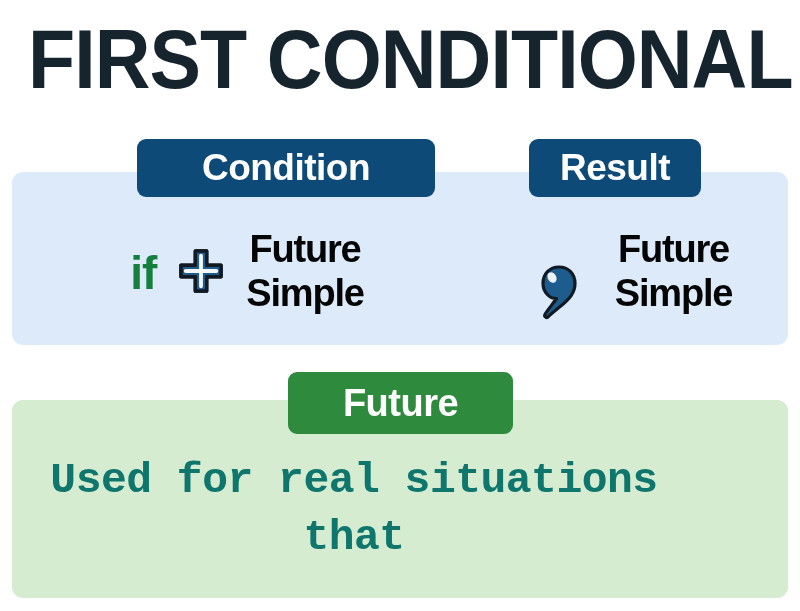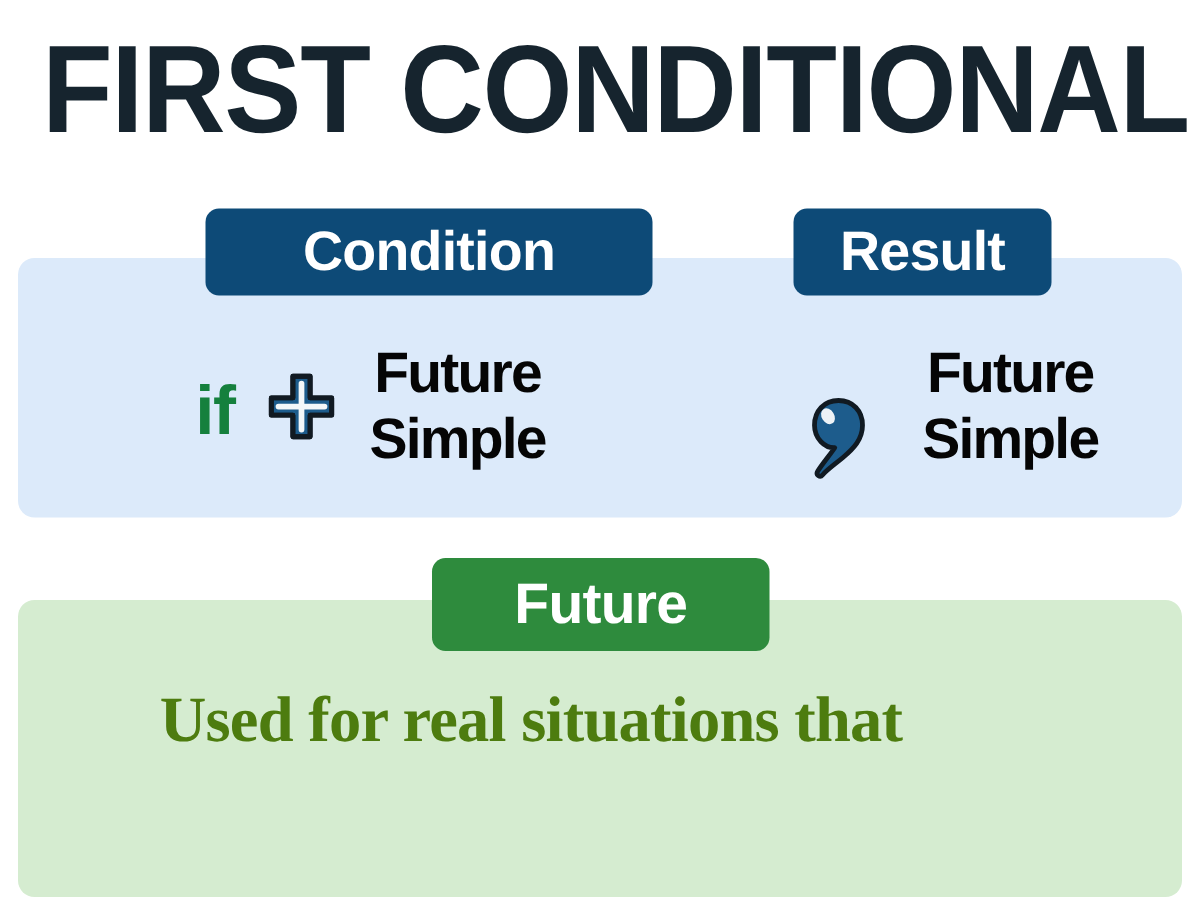--- a/index.html
+++ b/index.html
@@ -151,25 +151,25 @@
   .icon-comma { width: 42px; height: 58px; flex: 0 0 auto; display:block;
                 position: relative; top: 6px; }
 
   
   .usage-text {
     position: absolute;
     left: 12px;
     top: 452px;
     width: 684px;
     text-align: center;
-    font-family: Liberation Serif, serif;
+    font-family: Liberation Mono, monospace;
     font-weight: bold;
     font-size: 43px;
     line-height: 57px;
-    color: #4d7c0f;
+    color: #0f766e;
     letter-spacing: -0.5px;
   }
   .usage-text .ln { display: block; }
 </style>
 </head>
 <body>
 
 <div id="infographic">
 
   <div class="title">FIRST CONDITIONAL</div>

